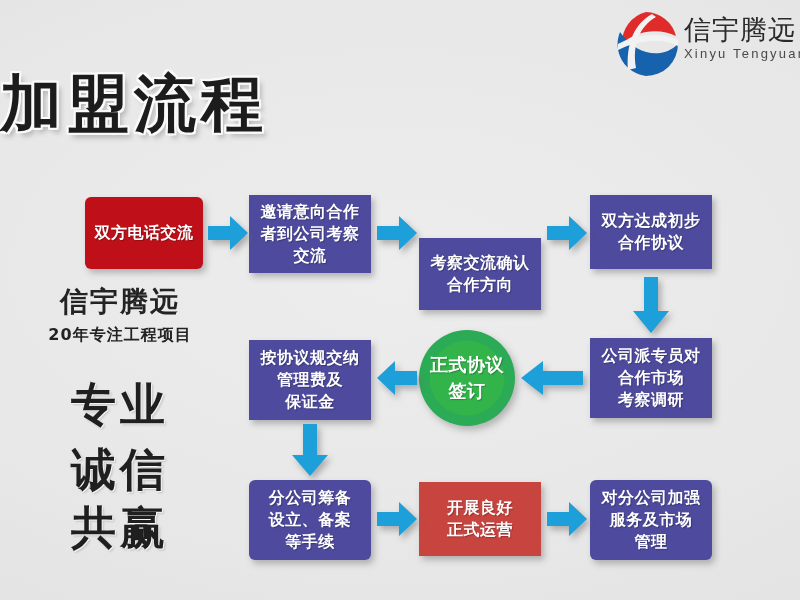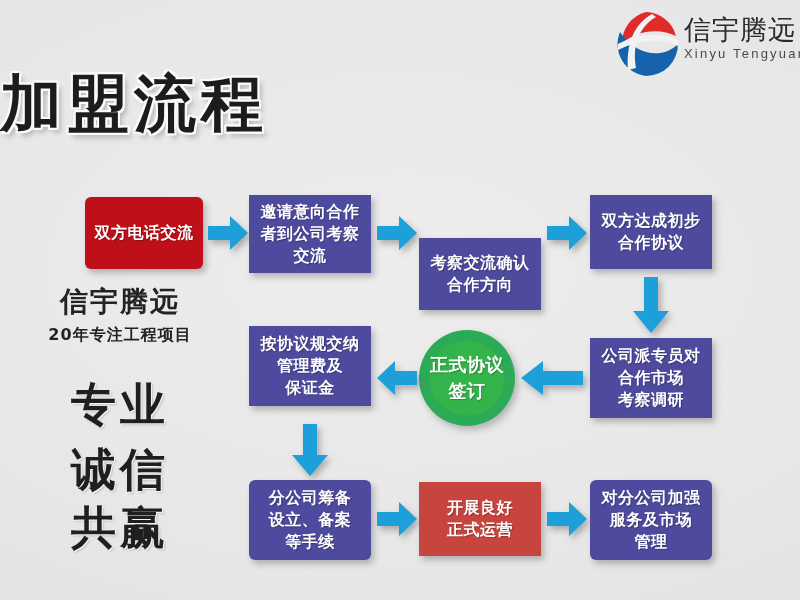--- a/index.html
+++ b/index.html
@@ -97,21 +97,21 @@
     position:relative; z-index:2;
     font-size:18px; line-height:26px;
   }
 
   
   #node-1 { left:85px;  top:197px; width:118px; height:72px; }
   #node-2 { left:249px; top:195px; width:122px; height:78px; }
   #node-3 { left:419px; top:197px; width:122px; height:72px;margin-top:41px; }
   #node-4 { left:590px; top:195px; width:122px; height:74px; }
   #node-5 { left:590px; top:338px; width:122px; height:80px; }
-  #node-6 { left:249px; top:326px; width:122px; height:80px; }
+  #node-6 { left:249px; top:340px; width:122px; height:80px; }
   #node-7 { left:249px; top:480px; width:122px; height:80px; }
   #node-8 { left:419px; top:482px; width:122px; height:74px; }
   #node-9 { left:590px; top:480px; width:122px; height:80px; }
   #node-circle { left:419px; top:330px; width:96px; height:96px;text-align:center; }
 
   
   .arrow {
     position:absolute;
     filter:drop-shadow(3px 4px 3px rgba(110,110,110,.5));
   }

